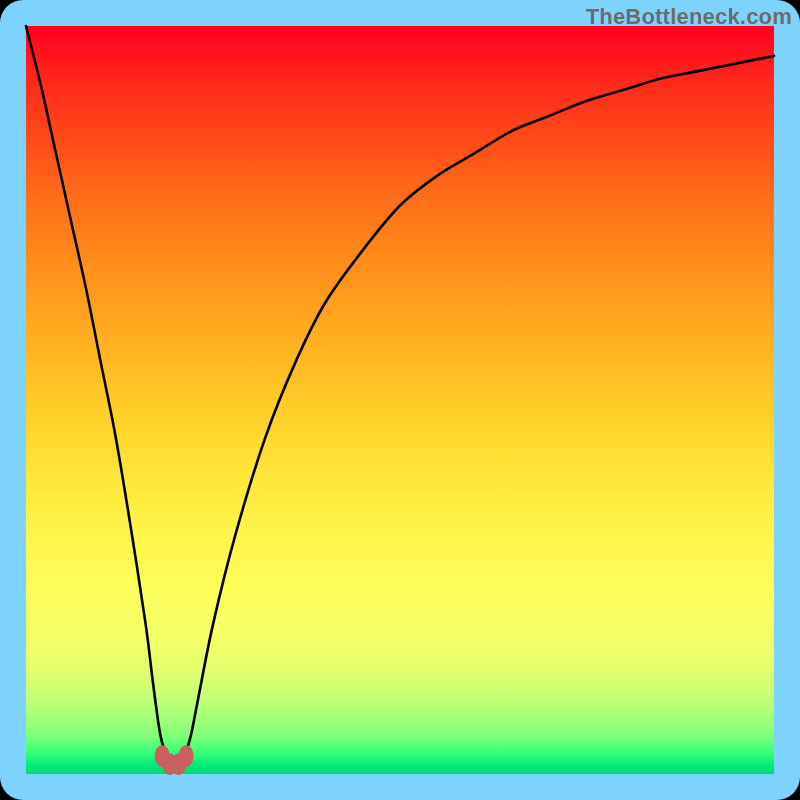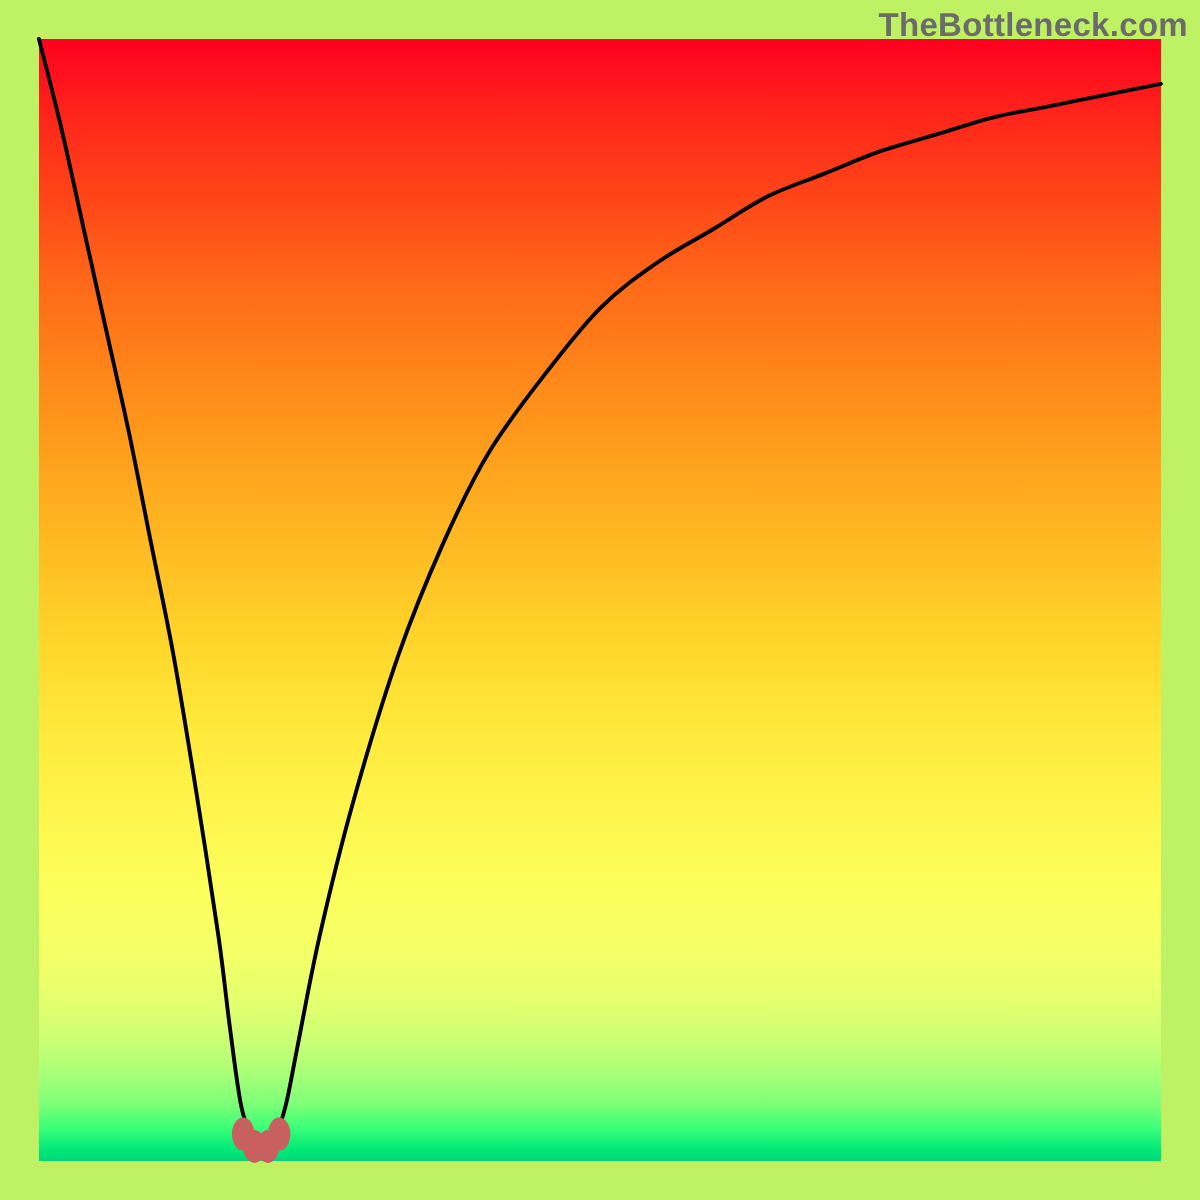--- a/index.html
+++ b/index.html
@@ -8,21 +8,22 @@
     width: 800px;
     height: 800px;
     overflow: hidden;
     background: #000;
     font-family: Arial, Helvetica, sans-serif;
   }
   .frame {
     position: relative;
     width: 800px;
     height: 800px;
-    background: #bef264;
+    background: #7dd3fc;
+    border-radius: 23px;
   }
   .plot {
     position: absolute;
     left: 26px;
     top: 26px;
     width: 748px;
     height: 748px;
     background: linear-gradient(
       to bottom,
       #ff0020 0%,

